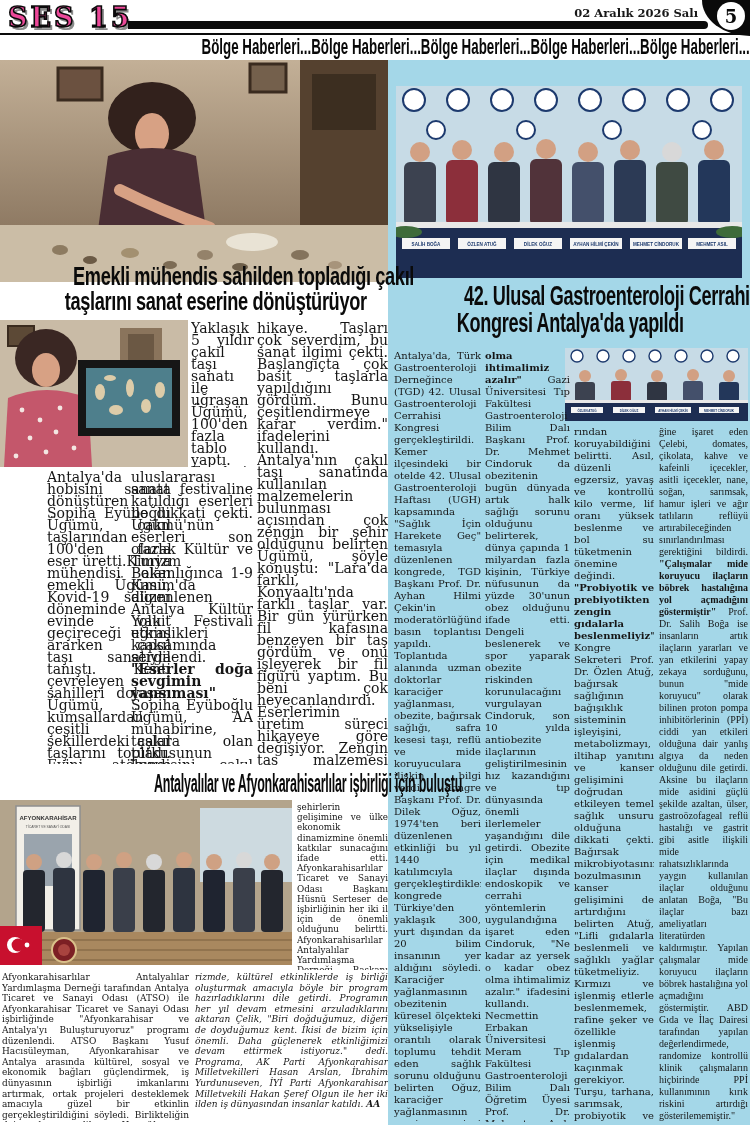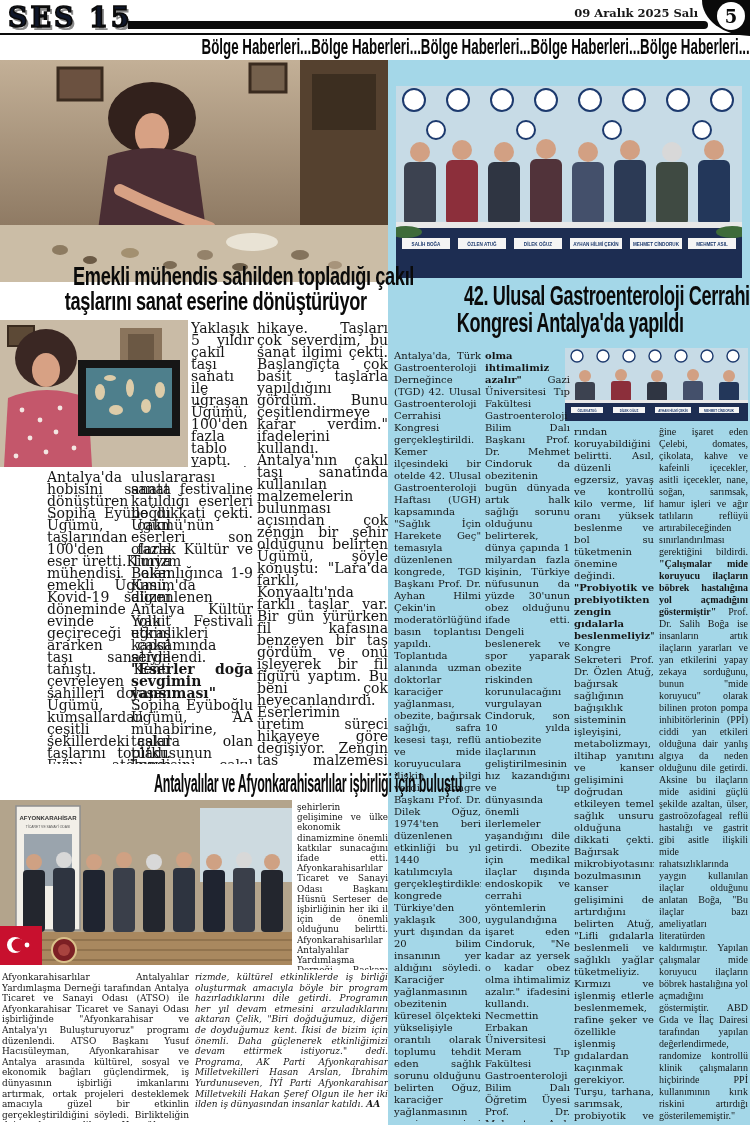--- a/index.html
+++ b/index.html
@@ -1,20 +1,20 @@
 <!DOCTYPE html>
 <html lang="tr"><head>
 <meta charset="utf-8">
 <style>
   html,body{margin:0;padding:0;background:#e9e9e9;}
   .page{position:relative;width:750px;height:1125px;background:#ffffff;margin:0 auto;overflow:hidden;
         font-family:"DejaVu Serif",serif;color:#181818;}
   
   .masthead-logo{position:absolute;left:8px;top:2px;font-family:"DejaVu Serif",serif;font-weight:700;
-       font-size:27px;letter-spacing:3px;color:#0f172a;-webkit-text-stroke:1.6px #0a0a0a;
+       font-size:27px;letter-spacing:3px;color:#ec4899;-webkit-text-stroke:1.6px #0a0a0a;
        text-shadow:2.5px 2.5px 0 #8a8a8a;}
   .head-bar{position:absolute;left:128px;top:21px;width:580px;height:8px;background:#0a0a0a;border-radius:0 4px 4px 0;}
   .head-rule{position:absolute;left:0;top:33px;width:750px;height:2px;background:#0a0a0a;}
   .issue-date{position:absolute;right:52px;top:6px;font-family:"DejaVu Serif",serif;font-weight:700;font-size:11.5px;}
   .corner-wedge{position:absolute;right:0;top:0;width:48px;height:36px;background:#0a0a0a;border-bottom-left-radius:100%;}
   .pagenum-circle{position:absolute;right:5px;top:2px;width:28px;height:28px;background:#ffffff;border-radius:50%;
        display:flex;align-items:center;justify-content:center;font-family:"DejaVu Serif",serif;
        font-weight:700;font-size:18px;color:#0a0a0a;}
   
   .strip{position:absolute;left:0;top:35px;width:750px;height:25px;text-align:center;white-space:nowrap;}
@@ -36,21 +36,21 @@
   .photo svg{display:block;width:100%;height:100%;}
 </style>
 </head>
 <body>
 
 <div class="page">
 
   <div class="masthead-logo">SES 15</div>
   <div class="head-bar"></div>
   <div class="head-rule"></div>
-  <div class="issue-date">09 Aralık 2025 Salı</div>
+  <div class="issue-date">02 Aralık 2026 Salı</div>
   <div class="corner-wedge"></div>
   <div class="pagenum-circle">5</div>
 
   <div class="strip">
     <span>Bölge Haberleri...Bölge Haberleri...Bölge Haberleri...Bölge Haberleri...Bölge Haberleri...Bölge Haberleri...</span>
   </div>
 
   <div class="bluebg"></div>
 
   <div class="photo" style="left:0;top:60px;width:388px;height:222px;">

